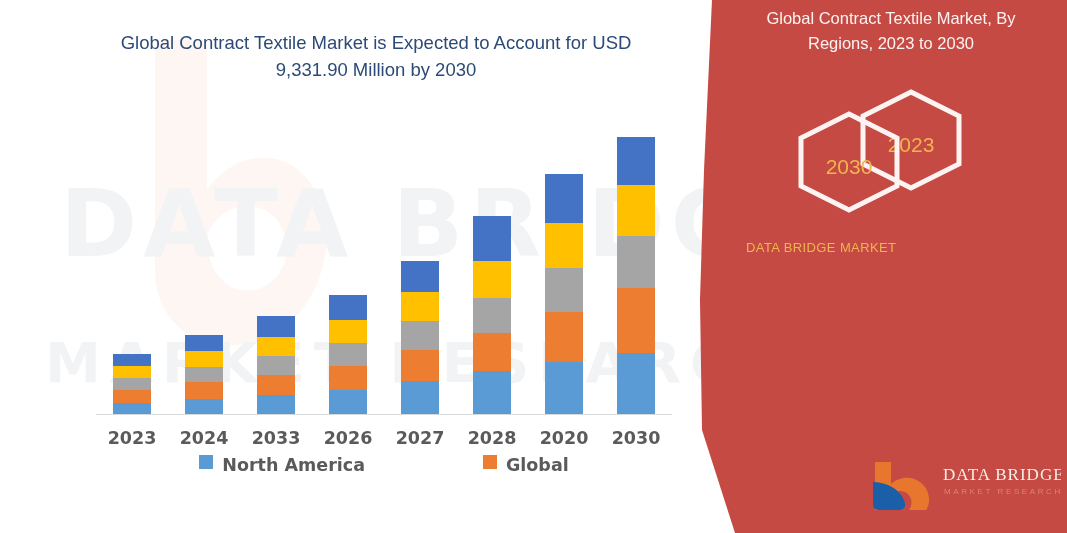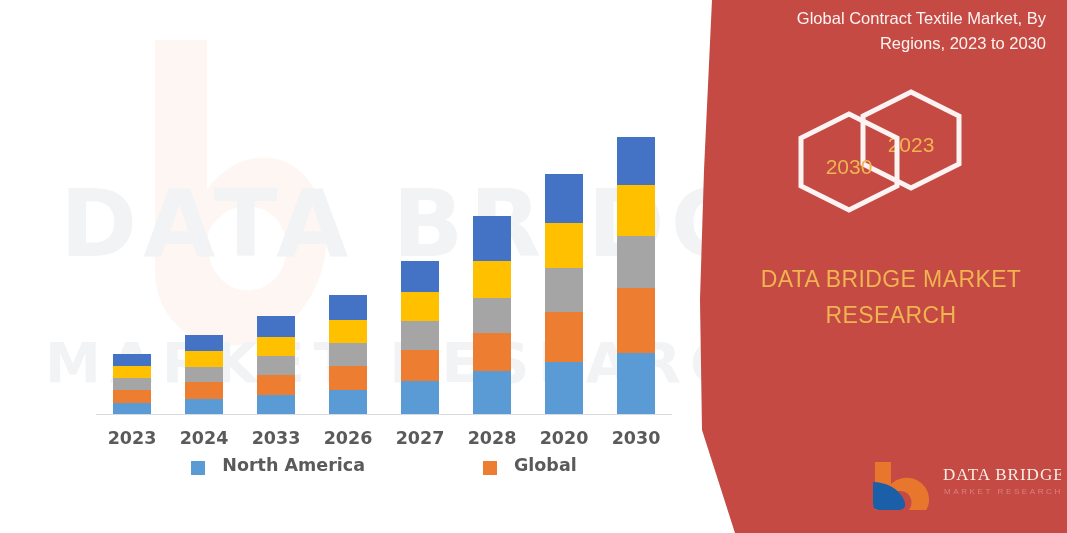--- a/index.html
+++ b/index.html
@@ -43,45 +43,45 @@
   .bar-slot{flex:1 1 0;height:100%;display:flex;flex-direction:column;justify-content:flex-end;align-items:center;}
   .bar{width:38px;display:flex;flex-direction:column-reverse;}
   .seg{width:100%;}
 
   .x-labels{position:absolute;left:96px;top:428px;width:576px;display:flex;}
   .x-label{flex:1 1 0;text-align:center;font-size:17.5px;font-weight:700;color:#5a5a5a;
            font-family:"DejaVu Sans", sans-serif;}
 
   
   .legend{position:absolute;left:96px;top:455px;width:576px;display:flex;justify-content:center;gap:118px;}
-  .legend-item{display:flex;align-items:flex-end;gap:17px;}
+  .legend-item{display:flex;align-items:flex-start;gap:9px;}
   .legend-swatch{width:14px;height:14px;display:block;}
   .legend-label{font-size:17.5px;font-weight:700;color:#5a5a5a;font-family:"DejaVu Sans", sans-serif;}
 
   
   .footer{position:absolute;left:86px;top:506px;width:600px;display:flex;justify-content:space-between;
           font-family:"Liberation Serif", serif;font-size:9.5px;color:#333;}
 
   
   .right-panel{
     position:absolute;left:686px;top:0;width:381px;height:533px;
     background:#c44a43;
     clip-path:polygon(26px 0, 381px 0, 381px 533px, 49px 533px, 16px 430px, 14px 300px, 18px 170px);
   }
 
   .panel-title{
-    position:absolute;left:50px;top:6px;width:310px;text-align:right;
+    position:absolute;left:50px;top:6px;width:310px;text-align:center;
     color:#fdf3f2;font-size:16.5px;line-height:1.5;font-weight:400;
   }
 
   .hex-wrap{position:absolute;left:105px;top:88px;width:200px;height:125px;}
 
   .brand-text{
-    position:absolute;left:60px;top:238px;width:290px;text-align:center;
-    color:#f0b450;font-size:23px;line-height:1.55;letter-spacing:.4px;margin-top:24px;
+    position:absolute;left:60px;top:238px;width:290px;text-align:left;
+    color:#f0b450;font-size:13px;line-height:1.55;letter-spacing:.4px;
   }
 
   .logo{position:absolute;left:185px;top:458px;width:190px;height:52px;}
 </style>
 </head>
 <body>
 
 <div id="stage">
 
   <div class="left-panel">
@@ -89,20 +89,21 @@
     <svg class="bg-b-logo" viewBox="0 0 230 330">
       <path d="M40 0 H92 V150 C112 120 150 108 178 126 C214 150 222 205 198 252 C176 296 128 316 86 300 C58 290 40 264 40 230 Z
                M92 200 C92 236 118 258 146 248 C170 239 178 208 166 186 C154 164 124 160 106 176 C97 184 92 191 92 200 Z" fill="#fdeee6"></path>
     </svg>
 
     <div class="watermark">
       <div class="wm-line wm-1">DATA BRIDGE</div>
       <div class="wm-line wm-2">MARKET RESEARCH</div>
     </div>
 
+    <div class="chart-title">Global Contract Textile Market is Expected to Account for USD 9,331.90 Million by 2030</div>
 
     <div class="plot">
       <div class="bars" id="bars">
           <div class="bar-slot">
             <div class="bar">
               <div class="seg" style="height: 12px; background: rgb(91, 155, 213);"></div>
               <div class="seg" style="height: 13px; background: rgb(237, 125, 49);"></div>
               <div class="seg" style="height: 12px; background: rgb(165, 165, 165);"></div>
               <div class="seg" style="height: 12px; background: rgb(255, 192, 0);"></div>
               <div class="seg" style="height: 12px; background: rgb(68, 114, 196);"></div>
@@ -209,21 +210,20 @@
 
       <polygon points="120,4 168,28 168,76 120,100 72,76 72,28" fill="none" stroke="#fdf3f2" stroke-width="5"></polygon>
       <text x="120" y="58" text-anchor="middle" dominant-baseline="middle" font-family="Liberation Sans, sans-serif" font-size="21" fill="#f0b450">2023</text>
 
       <polygon points="58,26 106,50 106,98 58,122 10,98 10,50" fill="none" stroke="#fdf3f2" stroke-width="5"></polygon>
       <text x="58" y="80" text-anchor="middle" dominant-baseline="middle" font-family="Liberation Sans, sans-serif" font-size="21" fill="#f0b450">2030</text>
     </svg>
 
     <div class="brand-text">
       <div>DATA BRIDGE MARKET</div>
-      <div>RESEARCH</div>
     </div>
 
     <svg class="logo" viewBox="0 0 190 52">
       <g>
         <path d="M4 4 H20 V26 C27 19 40 17 49 24 C60 32 61 48 52 56 H33 C41 52 43 42 37 36 C32 31 22 32 20 39 V52 H4 Z" fill="#e8762d"></path>
         <path d="M2 24 C14 24 28 30 33 42 C36 49 33 52 26 52 H8 C3 52 2 49 2 44 Z" fill="#1b5fa8"></path>
       </g>
       <text x="72" y="22" font-family="Liberation Serif, serif" font-size="17" letter-spacing="1" fill="#f6efe9">DATA BRIDGE</text>
       <text x="73" y="36" font-family="Liberation Sans, sans-serif" font-size="8" letter-spacing="2.6" fill="#d9847e">MARKET RESEARCH</text>
     </svg>

